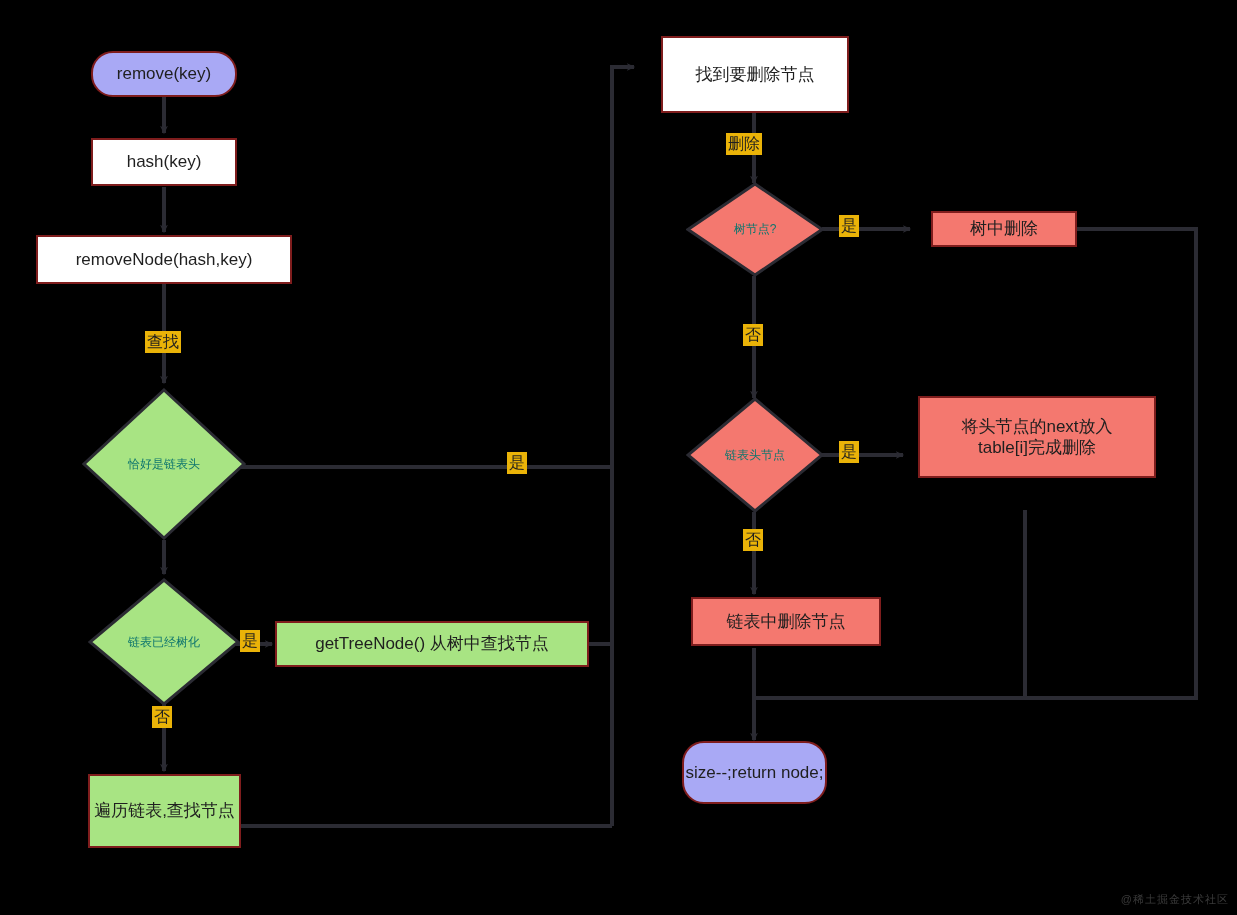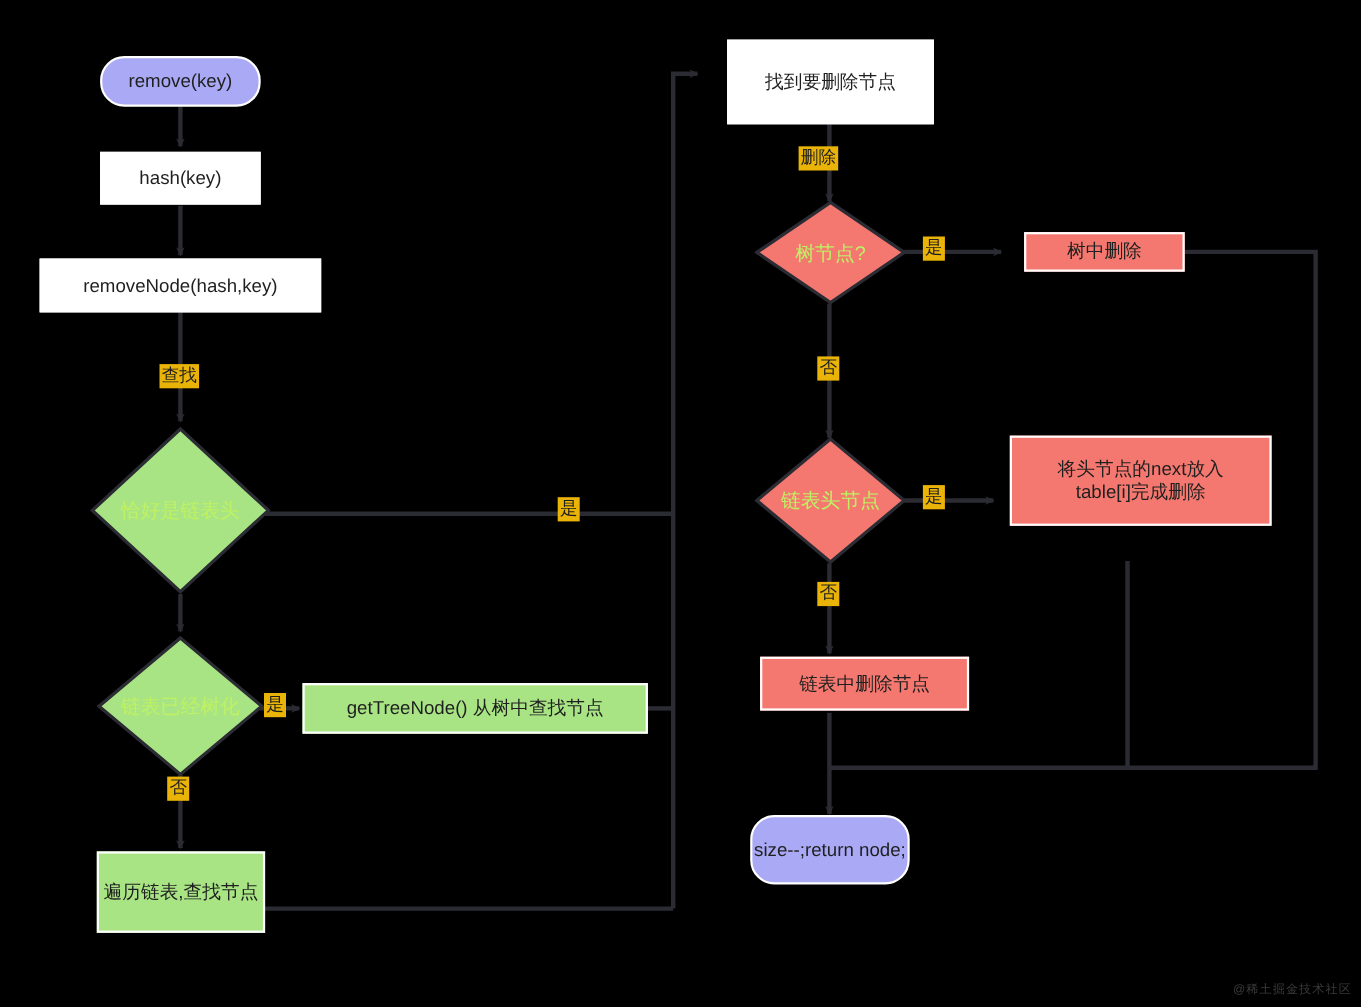--- a/index.html
+++ b/index.html
@@ -28,21 +28,21 @@
   .node {
     position: absolute;
     box-sizing: border-box;
     display: flex;
     align-items: center;
     justify-content: center;
     text-align: center;
     color: #1f1f1f;
     font-size: 17px;
     line-height: 1.25;
-    border: 2px solid #ffffff;
+    border: 2px solid #7f1d1d;
     background: #ffffff;
     z-index: 3;
   }
   .node.proc      { background: #ffffff; }
   .node.green     { background: #a8e483; }
   .node.red       { background: #f4786f; }
   .node.terminal  {
     background: #a9a9f5;
     border-radius: 22px;
   }
@@ -55,22 +55,22 @@
     left: 0; top: 0;
     width: 100%; height: 100%;
   }
   .diamond .dlabel {
     position: absolute;
     left: 0; top: 0;
     width: 100%; height: 100%;
     display: flex;
     align-items: center;
     justify-content: center;
-    color: #bef264;
-    font-size: 18px;
+    color: #0f766e;
+    font-size: 12px;
     text-align: center;
     white-space: nowrap;
   }
   .edge-label {
     position: absolute;
     background: #eab308;
     color: #1f1f1f;
     font-size: 16px;
     line-height: 1;
     padding: 3px 2px;

